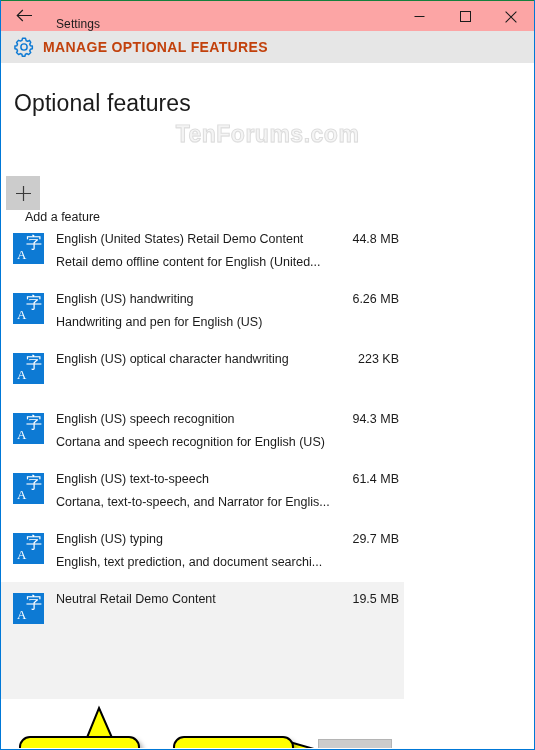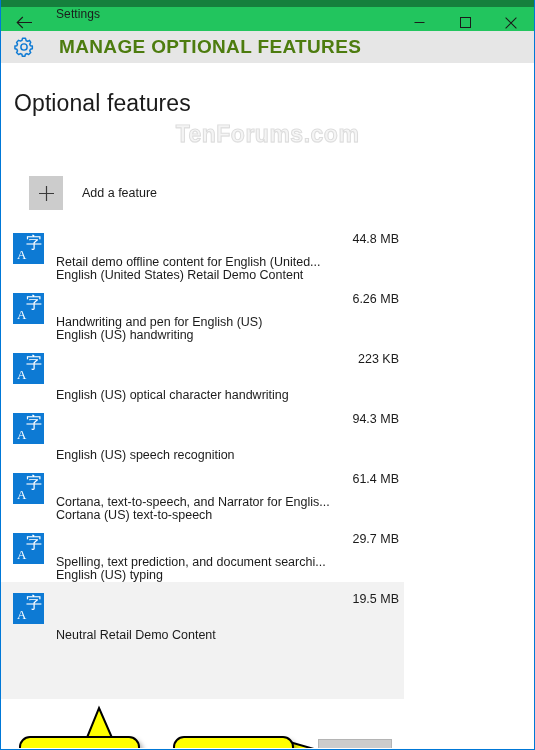--- a/index.html
+++ b/index.html
@@ -19,24 +19,24 @@
     background: #ffffff;
     border: 1px solid #0078d7;
     border-top: none;
     overflow: hidden;
   }
 
   
   #titlebar {
     position: relative;
     height: 31px;
-    background: #22c55e;
-    border-top: 7px solid #15803d;
-    display: flex;
-    align-items: flex-start;
+    background: #fca5a5;
+    border-top: 1px solid #15803d;
+    display: flex;
+    align-items: flex-end;
   }
   #back-button {
     width: 46px;
     height: 31px;
     display: flex;
     align-items: center;
     justify-content: center;
   }
   #back-button svg { display: block; }
   #app-title {
@@ -69,25 +69,25 @@
     padding-left: 10px;
   }
   #gear-wrap {
     width: 26px;
     height: 26px;
     display: flex;
     align-items: center;
     justify-content: center;
   }
   #header-title {
-    margin-left: 22px;
-    font-size: 19px;
+    margin-left: 6px;
+    font-size: 14px;
     font-weight: 600;
     letter-spacing: 0.35px;
-    color: #4d7c0f;
+    color: #c2410c;
   }
 
   
   #content {
     position: relative;
     height: 685px;
     background: #ffffff;
     overflow: hidden;
   }
 
@@ -122,25 +122,25 @@
     left: 13px;
     top: 75px;
     font-size: 12.5px;
     color: #0066cc;
     text-decoration: none;
     cursor: pointer;
   }
 
   #add-feature-row {
     position: absolute;
-    left: 28px;
+    left: 5px;
     top: 113px;
     display: flex;
-    align-items: center;
     cursor: default;
+    flex-direction: column;
   }
   #add-feature-btn {
     width: 34px;
     height: 34px;
     background: #cccccc;
     display: flex;
     align-items: center;
     justify-content: center;
   }
   #add-feature-label {
@@ -192,21 +192,20 @@
     font-size: 16px;
     line-height: 1;
     font-family: "DejaVu Sans", sans-serif;
   }
   .feature-name {
     position: absolute;
     left: 55px;
     top: 10px;
     font-size: 12.5px;
     color: #1b1b1b;
-    margin-top: 36px;
   }
   .feature-size {
     position: absolute;
     left: 330px;
     top: 10px;
     width: 68px;
     text-align: right;
     font-size: 12.5px;
     color: #1b1b1b;
   }
@@ -362,38 +361,39 @@
           <div class="feature-name">English (US) optical character handwriting</div>
           <div class="feature-size">223 KB</div>
         </div>
         <div class="feature-row">
           <div class="lang-icon">
             <span class="glyph-a">A</span>
             <span class="glyph-cjk">字</span>
           </div>
           <div class="feature-name">English (US) speech recognition</div>
           <div class="feature-size">94.3 MB</div>
-        </div>
-        <div class="feature-row">
-          <div class="lang-icon">
-            <span class="glyph-a">A</span>
-            <span class="glyph-cjk">字</span>
-          </div>
-          <div class="feature-name">Cortana (US) text-to-speech</div>
+          <div class="feature-desc">Cortana and speech recognition for English (US)</div>
+        </div>
+        <div class="feature-row">
+          <div class="lang-icon">
+            <span class="glyph-a">A</span>
+            <span class="glyph-cjk">字</span>
+          </div>
+          <div class="feature-name">English (US) text-to-speech</div>
           <div class="feature-size">61.4 MB</div>
           <div class="feature-desc">Cortana, text-to-speech, and Narrator for Englis...</div>
         </div>
         <div class="feature-row">
           <div class="lang-icon">
             <span class="glyph-a">A</span>
             <span class="glyph-cjk">字</span>
           </div>
           <div class="feature-name">English (US) typing</div>
           <div class="feature-size">29.7 MB</div>
-          <div class="feature-desc">Spelling, text prediction, and document searchi...</div>
+          <div class="feature-desc">English, text prediction, and document searchi...</div>
         </div>
         <div class="feature-row selected">
           <div class="lang-icon">
             <span class="glyph-a">A</span>
             <span class="glyph-cjk">字</span>
           </div>
           <div class="feature-name">Neutral Retail Demo Content</div>
           <div class="feature-size">19.5 MB</div>
         </div>
       </div>

